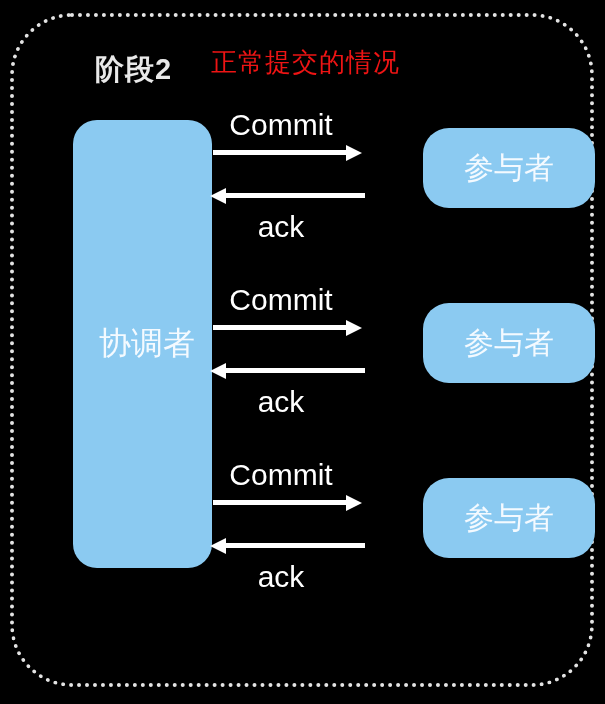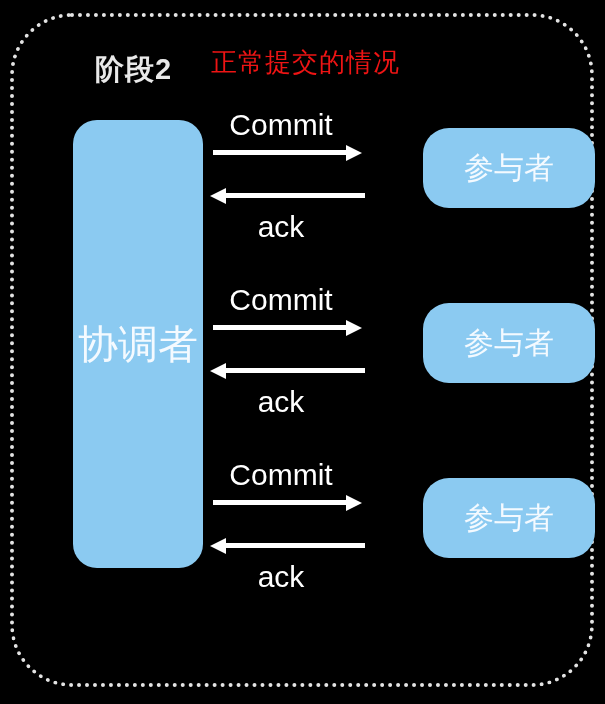--- a/index.html
+++ b/index.html
@@ -22,21 +22,21 @@
   }
   .scenario-title{
     position:absolute;left:211px;top:45px;
     font-size:26px;letter-spacing:1px;
     color:var(--scenario-text,#ee1414);
   }
   .coordinator{
     position:absolute;left:73px;top:120px;width:130px;height:448px;
     background:var(--node-fill,#8bcaf1);border-radius:24px;
     display:flex;align-items:center;justify-content:center;
-    color:var(--node-text,#f4faff);font-size:40px;
+    color:var(--node-text,#f4faff);font-size:32px;padding-left:9px;
   }
   .row{position:absolute;left:0;width:605px;height:145px;}
   .row-1{top:108px}
   .row-2{top:283px}
   .row-3{top:458px}
   .msg-label{
     position:absolute;left:205px;width:152px;text-align:center;
     font-size:30px;line-height:34px;color:var(--message-text,#fff);
   }
   .msg-label.commit{top:0}

